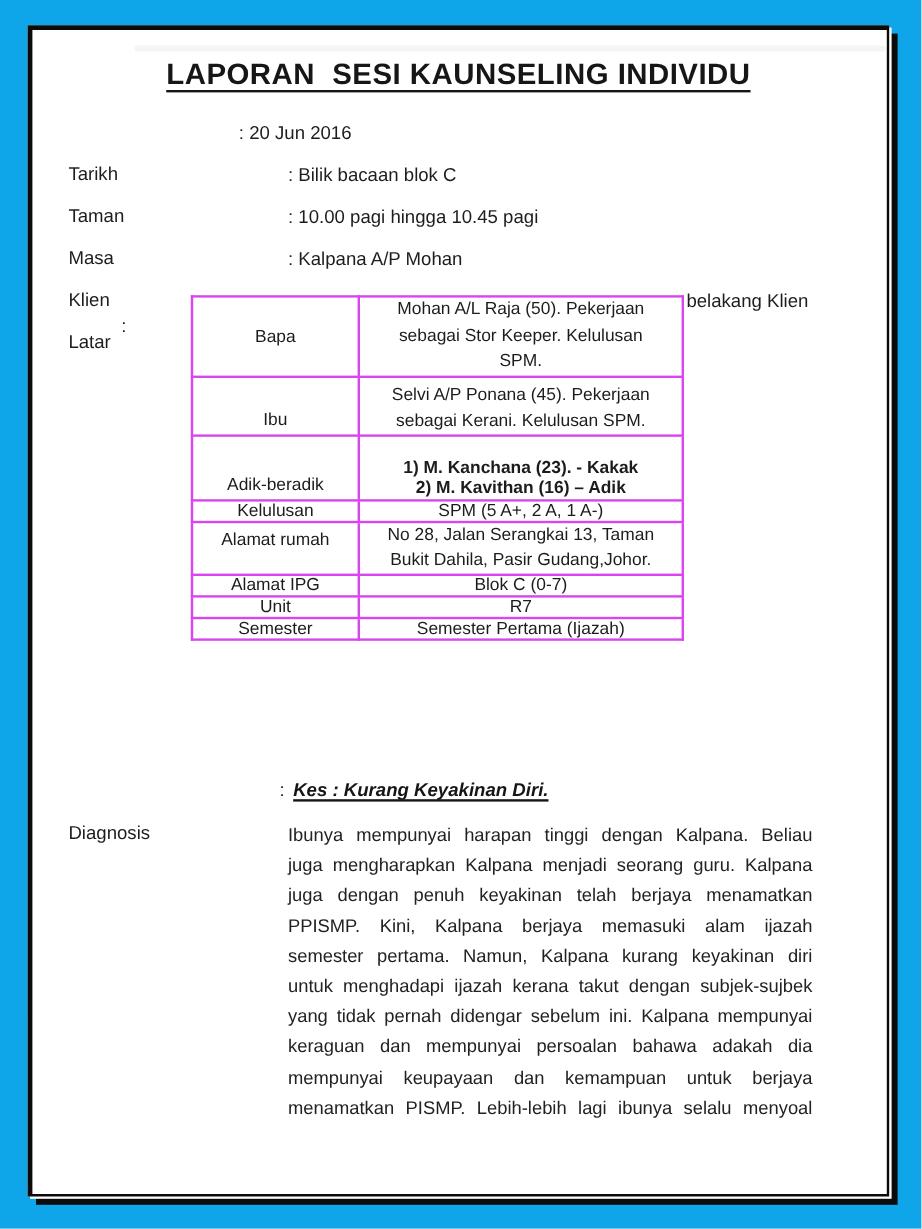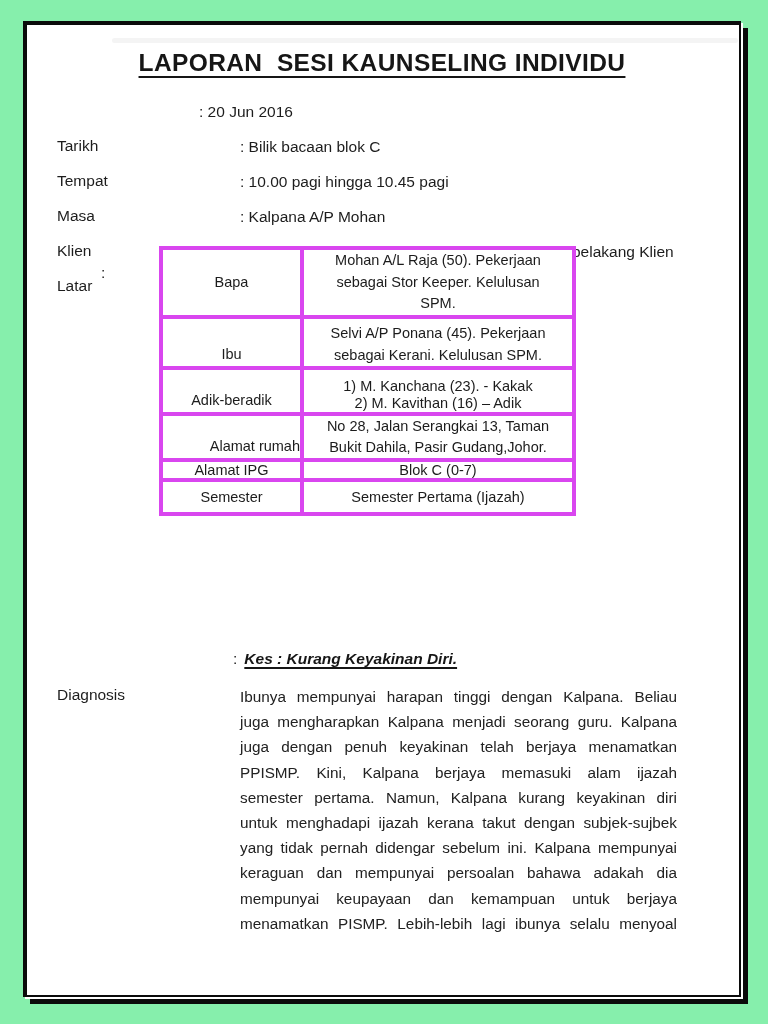--- a/index.html
+++ b/index.html
@@ -1,17 +1,17 @@
 <!DOCTYPE html>
 <html><head>
 <meta charset="utf-8">
 <style>
   html,body { margin:0; padding:0; background:#ffffff; }
   .page {
-    position:relative; width:768px; height:1024px; background:#86efac;
+    position:relative; width:768px; height:1024px; background:#0ea5e9;
     font-family:"Liberation Sans","DejaVu Sans",sans-serif; color:#1d1d1d;
     overflow:hidden;
   }
   .frame {
     position:absolute; left:23px; top:21px; width:718px; height:976px;
     box-sizing:border-box; background:#ffffff;
     border:4px solid #0b0b0b; border-right-width:2px; border-bottom-width:2px;
     box-shadow: 2px 2px 0 0 #ffffff, 7px 7px 0 0 #0b0b0b;
   }
   .streak {
@@ -27,33 +27,33 @@
   .lab { position:absolute; left:57px; font-size:15.5px;margin-top:34px; }
   .val { position:absolute; font-size:15.5px; }
   .latar-colon { position:absolute; left:101px; top:264px; font-size:15.5px; }
   .latar-suffix { position:absolute; left:572px; top:243px; font-size:15.5px; }
 
   table.bg {
     position:absolute; left:159px; top:246px; width:405px;
     border-collapse:collapse; table-layout:fixed;
     font-size:14.5px; color:#1c1c1c;
   }
-  table.bg td { border:4px solid #d946ef; padding:0; overflow:hidden; }
+  table.bg td { border:2px solid #d946ef; padding:0; overflow:hidden; }
   td.cell-label { width:137px; text-align:center; vertical-align:middle; line-height:16px; }
   td.cell-value { width:268px; text-align:center; vertical-align:middle; white-space:pre-line; line-height:16px; }
   tr.r-bapa  { height:67px; } tr.r-bapa  td.cell-value { line-height:21.5px; }
   tr.r-ibu   { height:45px; } tr.r-ibu   td.cell-value { line-height:22px; vertical-align:top; padding-top:3px; }
                               tr.r-ibu   td.cell-label { vertical-align:bottom; padding-bottom:4px; }
-  tr.r-adik  { height:43px; } tr.r-adik  td.cell-value { line-height:17px; vertical-align:top; padding-top:8px; }
+  tr.r-adik  { height:43px; } tr.r-adik  td.cell-value { line-height:17px; vertical-align:top; padding-top:18px;font-weight:bold; }
                               tr.r-adik  td.cell-label { vertical-align:bottom; padding-bottom:4px; }
   tr.r-kelulusan { height:18px; }
   tr.r-rumah { height:43px; } tr.r-rumah td.cell-value { line-height:21px; }
-                              tr.r-rumah td.cell-label { vertical-align:bottom; padding-bottom:4px;text-align:right; }
+                              tr.r-rumah td.cell-label { vertical-align:bottom; padding-bottom:20px; }
   tr.r-ipg { height:17px; } tr.r-unit { height:17px; }
-  tr.r-major { height:17px; } tr.r-semester { height:34px; }
+  tr.r-major { height:17px; } tr.r-semester { height:18px; }
 
   .diag-value { position:absolute; left:233px; top:650px; font-size:15.5px; }
   .case-title {
     font-weight:bold; font-style:italic; margin-left:7px;
     text-decoration:underline; text-decoration-thickness:1.5px; text-underline-offset:3px;
     color:#161616;
   }
   .diag-para {
     position:absolute; left:240px; top:684px; width:437px;
     font-size:15.3px; line-height:25.2px; color:#222222;
@@ -65,21 +65,21 @@
 
 <div class="page">
   <div class="frame"></div>
   <div class="streak"></div>
 
   <div class="doc-title">LAPORAN  SESI KAUNSELING INDIVIDU</div>
 
   <div class="lab" style="top:103px">Tarikh</div>
   <div class="val" style="left:199px;top:103px">: 20 Jun 2016</div>
 
-  <div class="lab" style="top:138px">Tempat</div>
+  <div class="lab" style="top:138px">Taman</div>
   <div class="val" style="left:240px;top:138px">: Bilik bacaan blok C</div>
 
   <div class="lab" style="top:173px">Masa</div>
   <div class="val" style="left:240px;top:173px">: 10.00 pagi hingga 10.45 pagi</div>
 
   <div class="lab" style="top:208px">Klien</div>
   <div class="val" style="left:240px;top:208px">: Kalpana A/P Mohan</div>
 
   <div class="lab" style="top:243px">Latar</div>
   <div class="latar-colon">:</div>
@@ -96,28 +96,36 @@
     <tr class="r-ibu">
       <td class="cell-label">Ibu</td>
       <td class="cell-value">Selvi A/P Ponana (45). Pekerjaan
 sebagai Kerani. Kelulusan SPM.</td>
     </tr>
     <tr class="r-adik">
       <td class="cell-label">Adik-beradik</td>
       <td class="cell-value">1)  M. Kanchana (23). - Kakak
 2)  M. Kavithan (16) – Adik</td>
     </tr>
+    <tr class="r-kelulusan">
+      <td class="cell-label">Kelulusan</td>
+      <td class="cell-value">SPM (5 A+, 2 A, 1 A-)</td>
+    </tr>
     <tr class="r-rumah">
       <td class="cell-label">Alamat rumah</td>
       <td class="cell-value">No 28, Jalan Serangkai 13, Taman
 Bukit Dahila, Pasir Gudang,Johor.</td>
     </tr>
     <tr class="r-ipg">
       <td class="cell-label">Alamat IPG</td>
       <td class="cell-value">Blok C (0-7)</td>
+    </tr>
+    <tr class="r-unit">
+      <td class="cell-label">Unit</td>
+      <td class="cell-value">R7</td>
     </tr>
     <tr class="r-semester">
       <td class="cell-label">Semester</td>
       <td class="cell-value">Semester Pertama (Ijazah)</td>
     </tr>
   </tbody>
     </table>
 
   <div class="lab" style="top:652px">Diagnosis</div>
   <div class="diag-value">

